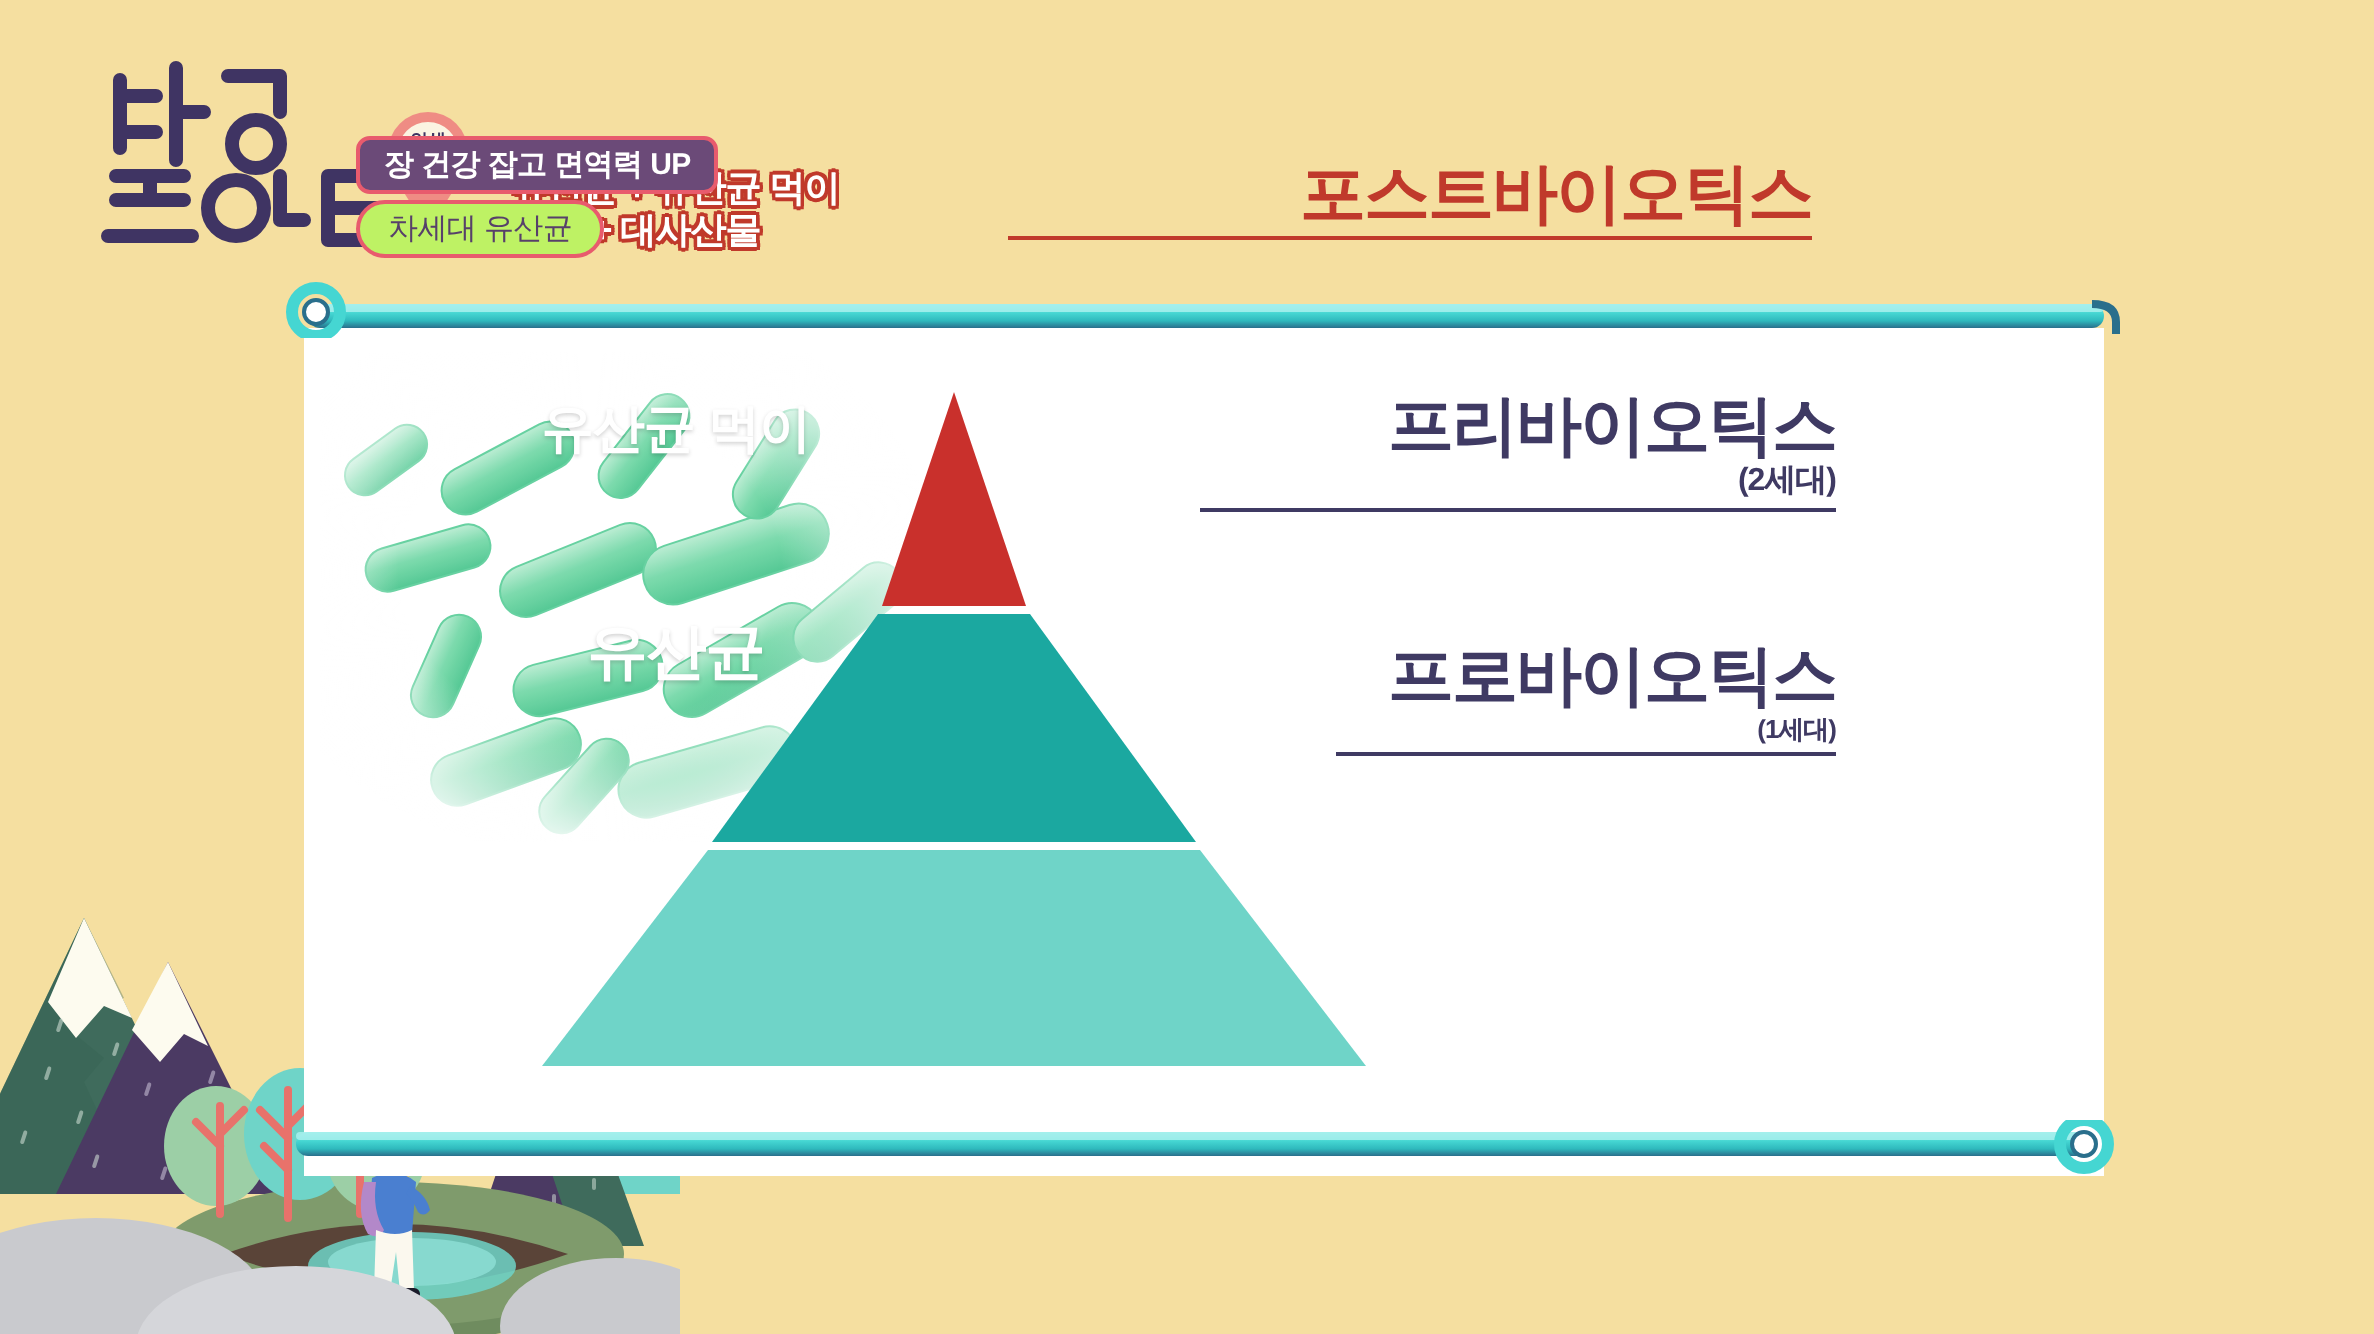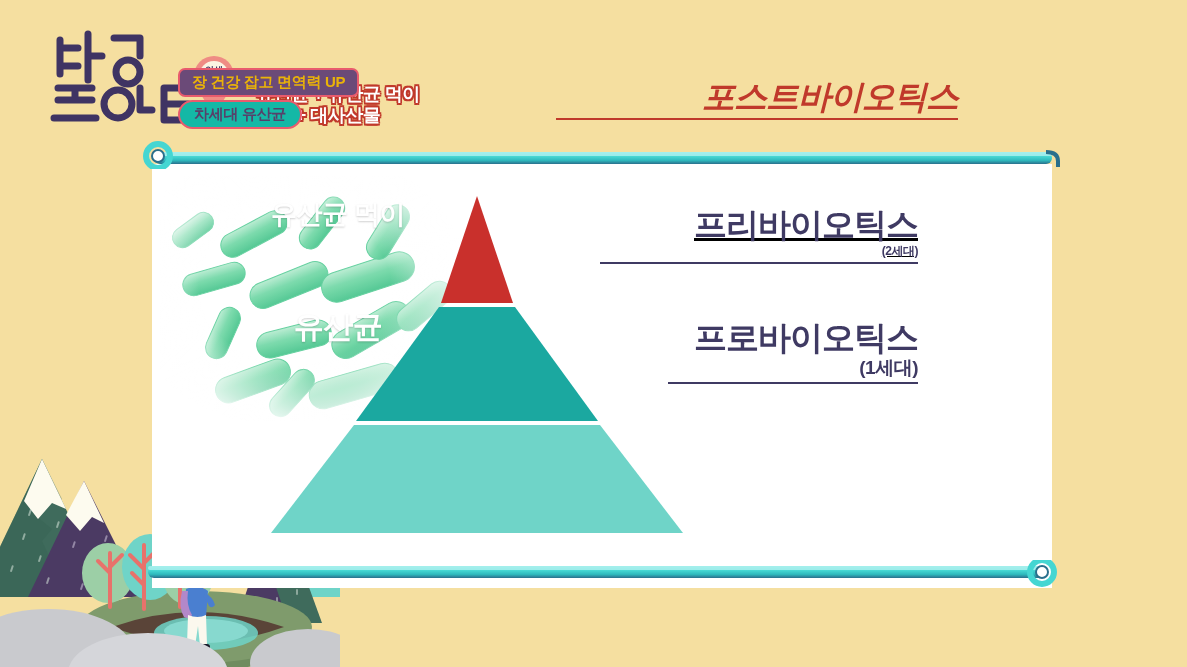--- a/index.html
+++ b/index.html
@@ -27,28 +27,28 @@
   
   .logo-wrap{position:absolute;left:48px;top:26px;width:160px;height:108px;}
   .logo-svg{display:block;}
   .pin{position:absolute;left:142px;top:28px;width:48px;height:62px;}
 
   
   .badge-main{
     position:absolute;left:178px;top:68px;height:29px;
     background:#6b4a78;border:2px solid #e85b6d;border-radius:7px;
     display:flex;align-items:center;padding:0 12px;box-sizing:border-box;
-    color:#eab308;font-size:15px;font-weight:bold;letter-spacing:-0.3px;
+    color:#ffffff;font-size:15px;font-weight:bold;letter-spacing:-0.3px;
     white-space:nowrap;
   }
   .badge-sub{
     position:absolute;left:178px;top:100px;height:29px;
-    background:#14b8a6;border:2px solid #e85b6d;border-radius:15px;
+    background:#bef264;border:2px solid #e85b6d;border-radius:15px;
     display:flex;align-items:center;padding:0 14px;box-sizing:border-box;
-    color:#57406a;font-size:15px;font-weight:bold;letter-spacing:-0.3px;
+    color:#57406a;font-size:15px;font-weight:normal;letter-spacing:-0.3px;
     white-space:nowrap;
   }
 
   
   .microbes{position:absolute;left:160px;top:176px;width:300px;height:245px;pointer-events:none;}
 
   
   .pyramid{position:absolute;left:152px;top:164px;width:900px;height:424px;}
 
   .tier-label{
@@ -67,33 +67,33 @@
   }
   .tier-label.mid{left:188px;top:200px;width:300px;font-size:26px;text-align:center;}
   .tier-label.bot{left:188px;top:310px;width:300px;font-size:30px;text-align:center;}
 
   
   .gen{position:absolute;text-align:right;}
   .gen .name{font-weight:bold;letter-spacing:-1px;line-height:1;}
   .gen .sub{font-weight:bold;letter-spacing:-0.5px;line-height:1;margin-top:4px;}
   .gen .rule{height:2px;margin-top:5px;width:100%;}
 
-  .gen-1{left:556px;top:80px;width:402px;font-style:italic;}
+  .gen-1{left:504px;top:80px;width:402px;}
   .gen-1 .name{font-size:33px;color:#c0392b;}
   .gen-1 .sub{font-size:16px;color:#c0392b;}
   .gen-1 .rule{background:#c0392b;}
 
-  .gen-2{left:600px;top:208px;width:318px;text-decoration:underline;}
+  .gen-2{left:600px;top:196px;width:318px;}
   .gen-2 .name{font-size:33px;color:#3f3a63;}
-  .gen-2 .sub{font-size:12px;color:#3f3a63;}
+  .gen-2 .sub{font-size:16px;color:#3f3a63;}
   .gen-2 .rule{background:#3f3a63;}
 
   .gen-3{left:668px;top:321px;width:250px;}
   .gen-3 .name{font-size:33px;color:#3f3a63;}
-  .gen-3 .sub{font-size:19px;color:#3f3a63;}
+  .gen-3 .sub{font-size:13px;color:#3f3a63;}
   .gen-3 .rule{background:#3f3a63;}
 </style>
 </head>
 <body>
 
 <div id="stage">
 
   <svg class="landscape" viewBox="0 0 340 230">
     <defs>
       <clipPath id="landclip">

